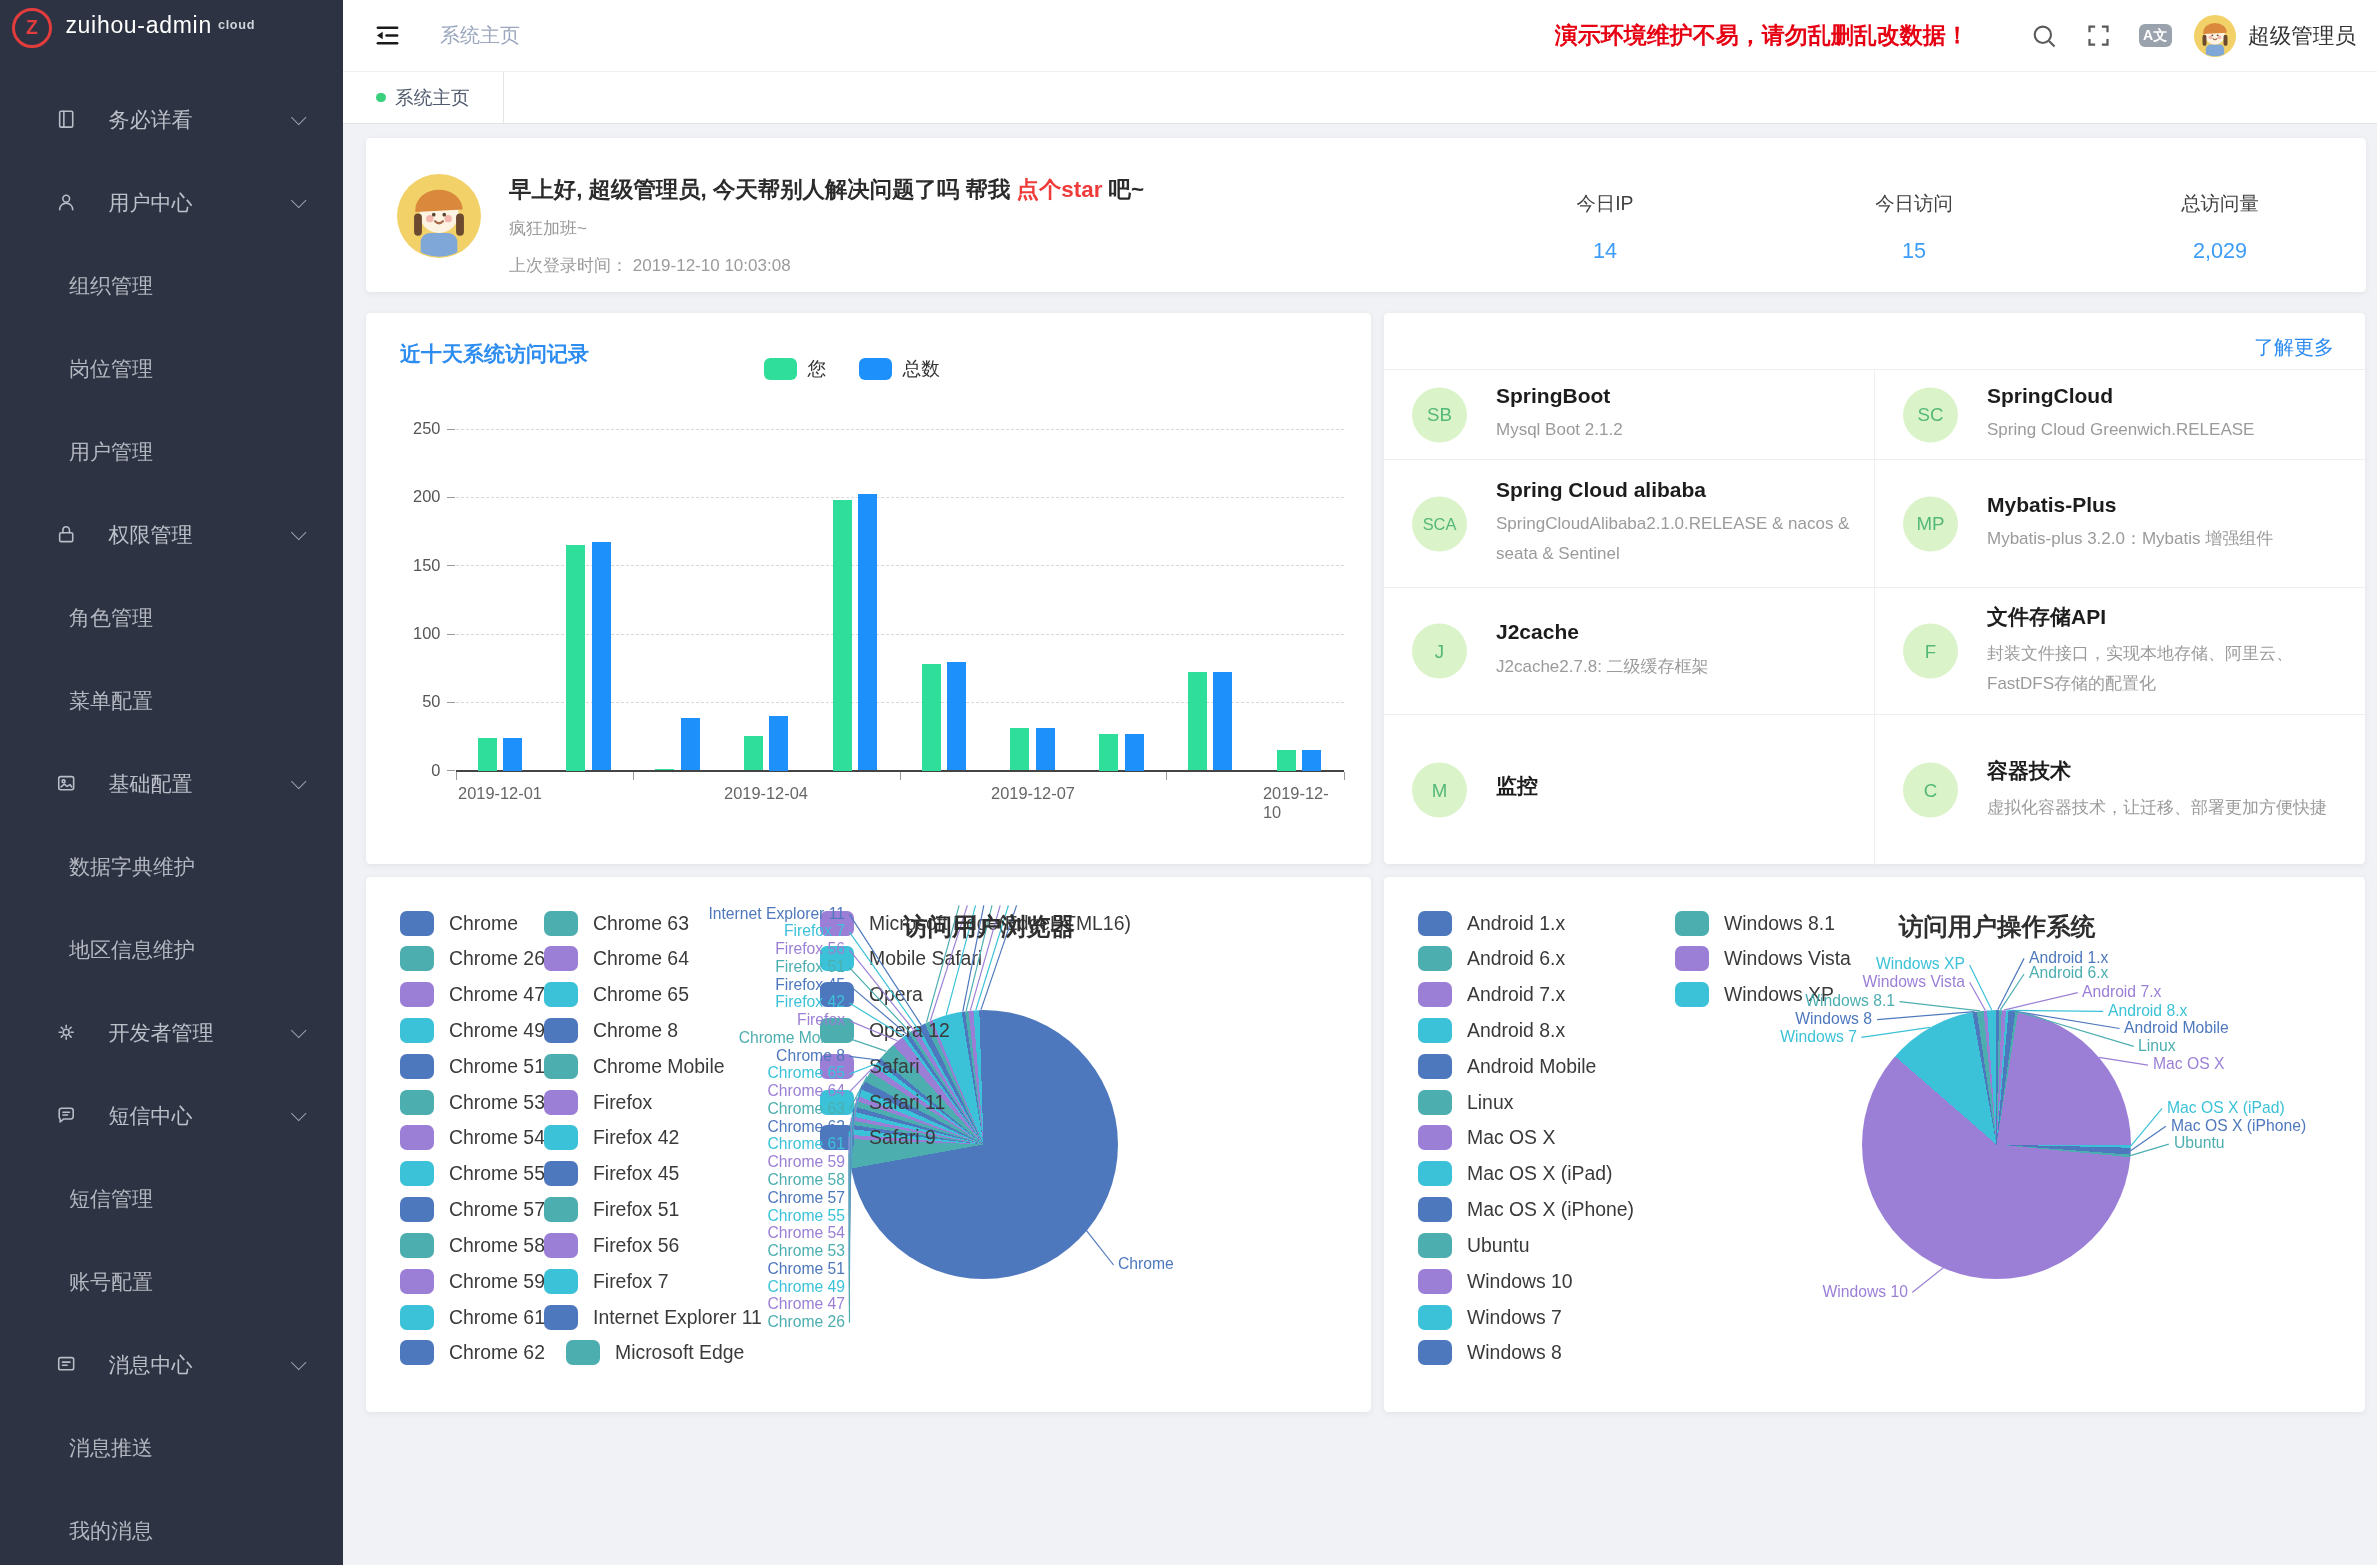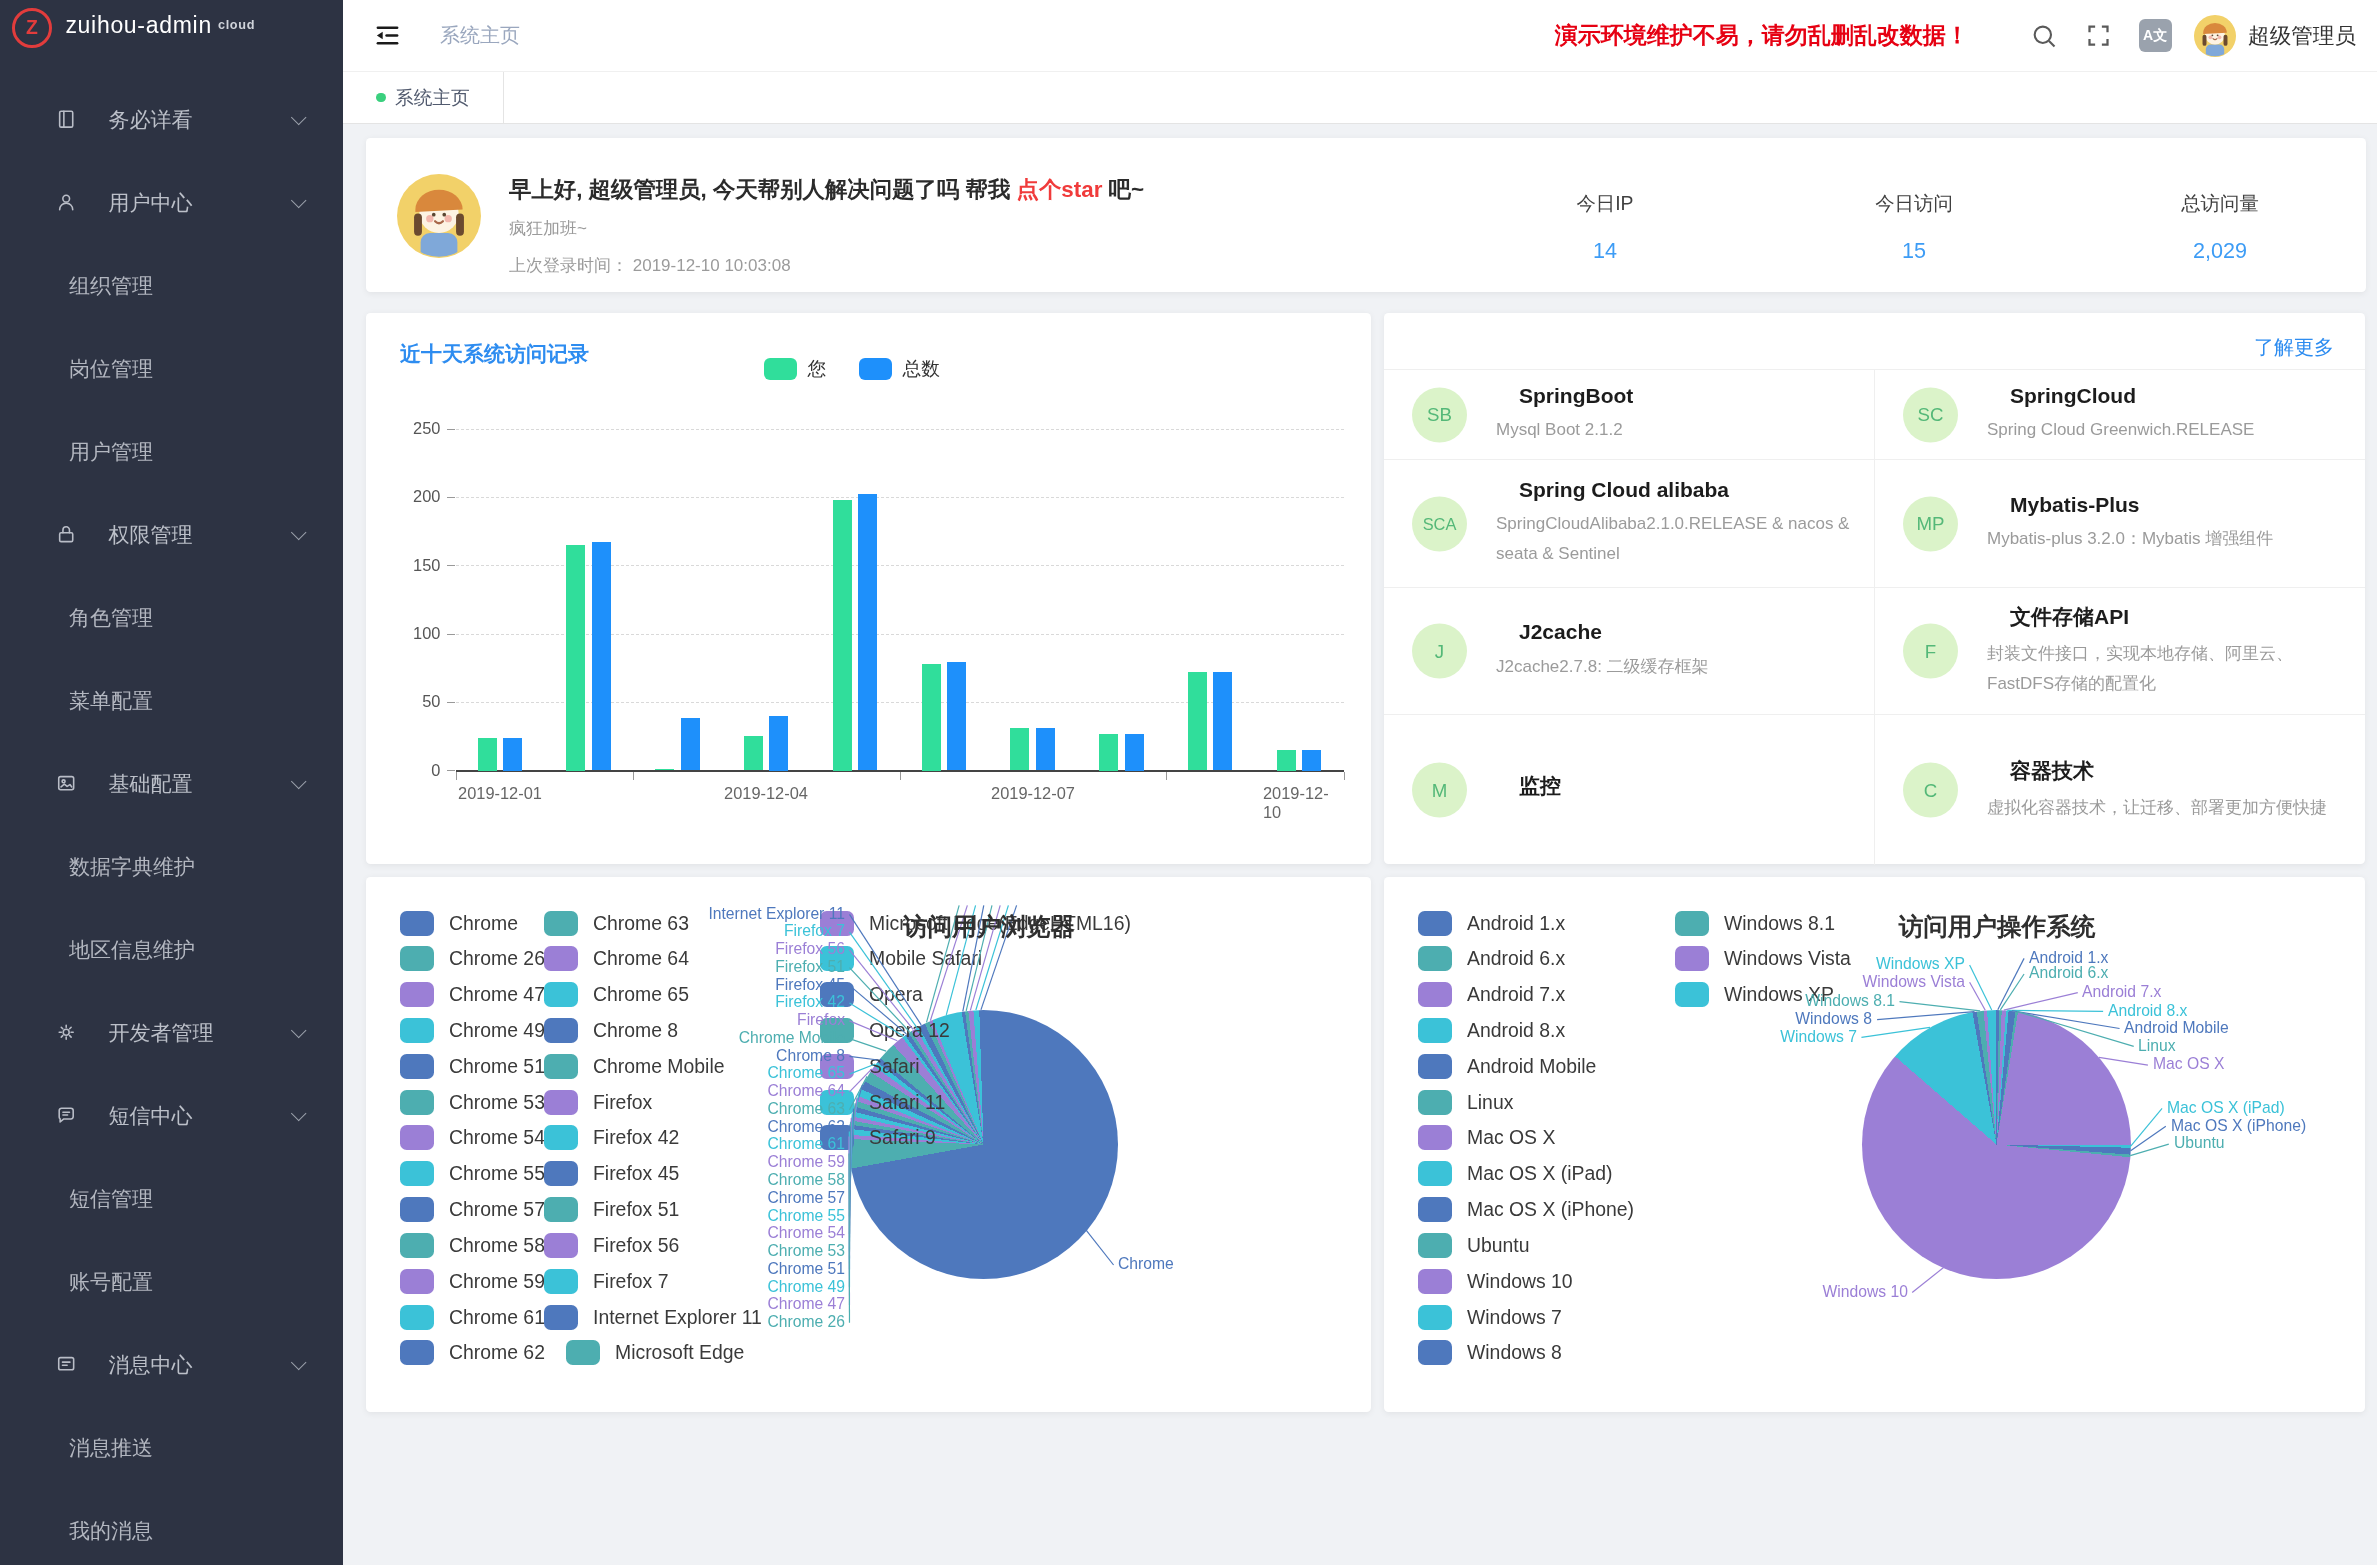--- a/index.html
+++ b/index.html
@@ -18,21 +18,21 @@
   .menu-item.sub{padding-left:69px;color:#b3b7c0;}
   .menu-item .chev{position:absolute;right:39px;top:50%;width:10.4px;height:10.4px;border-right:1.5px solid #9aa0ab;
      border-bottom:1.5px solid #9aa0ab;transform:translateY(-70%) rotate(45deg);}
   
   #header{left:343px;top:0;width:2034px;height:71px;background:#fff;display:flex;align-items:center;z-index:4;}
   #collapse-btn{margin-left:31px;cursor:pointer;display:flex;align-items:center;}
   #breadcrumb{margin-left:39px;color:#9aa7be;font-size:20px;}
   #header-right{margin-left:auto;display:flex;align-items:center;}
   #warning-text{color:#e60012;font-size:23px;font-weight:bold;margin-right:60px;}
   .hicon{width:30px;height:30px;margin-right:25px;cursor:pointer;display:flex;align-items:center;justify-content:center;}
-  #translate-chip{width:33px;height:33px;border-radius:6px;background:#9aa2ad;color:#fff;font-size:14px;font-weight:bold;
+  #translate-chip{width:33px;height:23px;border-radius:6px;background:#9aa2ad;color:#fff;font-size:14px;font-weight:bold;
      display:flex;align-items:center;justify-content:center;margin-right:22.4px;cursor:pointer;}
   #header-avatar{width:42px;height:42px;border-radius:50%;overflow:hidden;background:#f2d169;flex:0 0 auto;cursor:pointer;}
   #header-username{font-size:21.6px;color:#333;margin:0 21px 0 12px;cursor:pointer;white-space:nowrap;}
   
   #tabbar{left:343px;top:71px;width:2034px;height:51px;background:#fff;border-top:0.7px solid #f0f0f0;border-bottom:0.7px solid #e4e4e4;display:flex;z-index:4;}
   #active-tab{width:160px;height:100%;border-right:0.7px solid #e4e4e4;display:flex;align-items:center;justify-content:center;cursor:pointer;}
   #tab-dot{width:9.7px;height:9.7px;border-radius:50%;background:#3ad07e;margin-right:9px;}
   #active-tab span{font-size:18.7px;color:#515a6e;}
   
   .card{position:absolute;background:#fff;border-radius:4.5px;box-shadow:0 1.5px 6px rgba(0,0,0,0.06);}
@@ -52,21 +52,21 @@
   .bl-label{font-size:18.7px;color:#333;margin-right:33px;}
   #tech-card{left:1384px;top:313px;width:981px;height:551px;}
   #more-link{position:absolute;right:31px;top:21px;font-size:20px;color:#2d8cf0;cursor:pointer;}
   #tech-grid{position:absolute;left:0;top:56px;width:981px;height:495px;display:grid;
      grid-template-columns:490px 491px;grid-template-rows:90px 128px 127px 151px;}
   .tech-cell{border-top:0.7px solid #efefef;position:relative;box-sizing:border-box;}
   .tech-cell.rightcol{border-left:0.7px solid #efefef;}
   .tech-avatar{position:absolute;left:28px;top:50%;transform:translateY(-50%);width:55px;height:55px;border-radius:50%;
      background:#dbf3c9;color:#54b878;display:flex;align-items:center;justify-content:center;font-size:18px;}
   .tech-body{position:absolute;left:112px;top:50%;transform:translateY(-50%);right:22.4px;}
-  .tech-title{font-size:21px;font-weight:bold;color:#1c1c1c;margin-bottom:7.5px;margin-left:23px;}
+  .tech-title{font-size:21px;font-weight:bold;color:#1c1c1c;margin-bottom:7.5px;}
   .tech-desc{font-size:17px;color:#9b9b9b;line-height:30px;}
   #pie1-card{left:366px;top:877px;width:1005px;height:535px;}
   #pie2-card{left:1384px;top:877px;width:981px;height:535px;}
   .pie-title{position:absolute;font-size:24.6px;font-weight:bold;color:#2f2f2f;transform:translateX(-50%);z-index:6;white-space:nowrap;}
   .pleg-item{position:absolute;display:flex;align-items:center;z-index:2;cursor:pointer;}
   .pleg-swatch{width:34px;height:25px;border-radius:6.7px;margin-right:15px;flex:0 0 auto;}
   .pleg-label{font-size:19.4px;color:#3a3a3a;white-space:nowrap;}
   .pie-circle{position:absolute;border-radius:50%;z-index:1;}
   .callout{position:absolute;font-size:15.7px;white-space:nowrap;z-index:4;}
   .pie-svg{position:absolute;left:0;top:0;z-index:3;pointer-events:none;}

